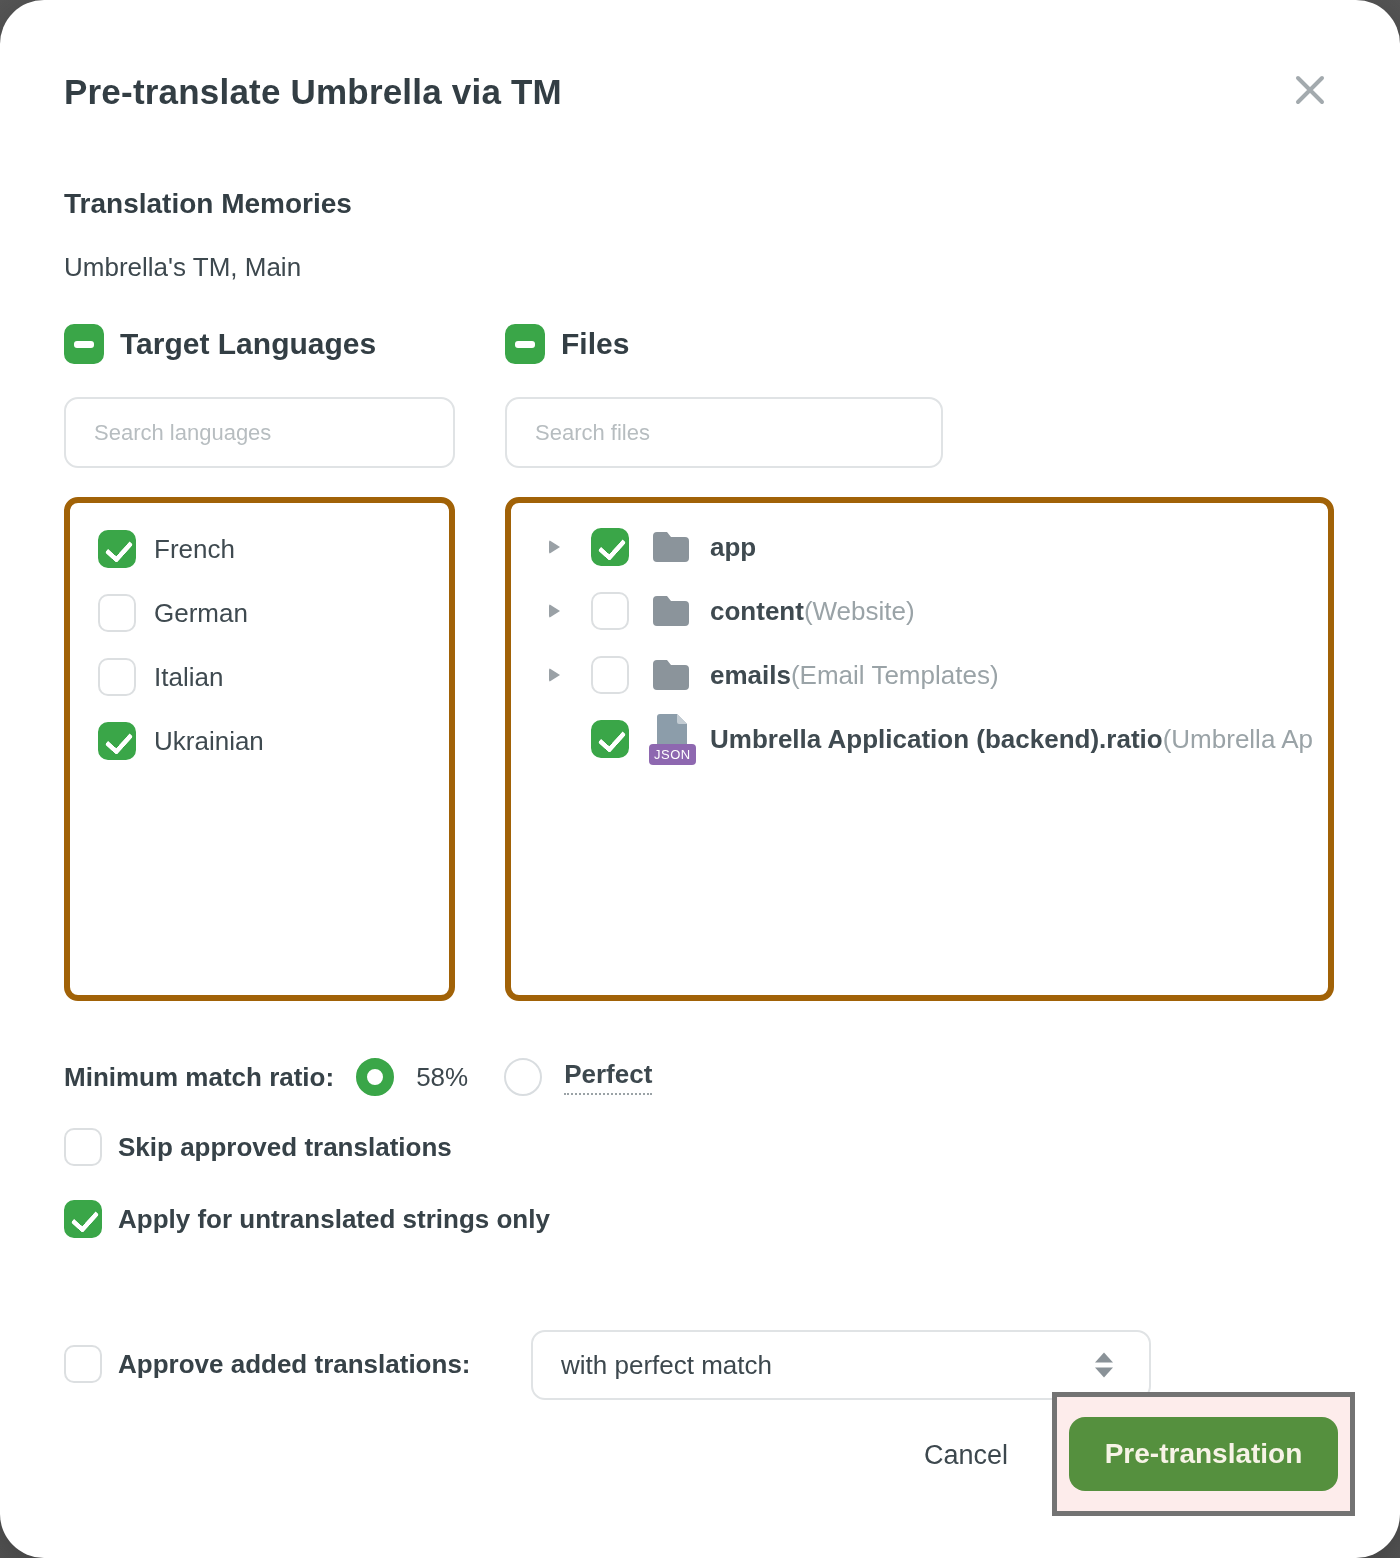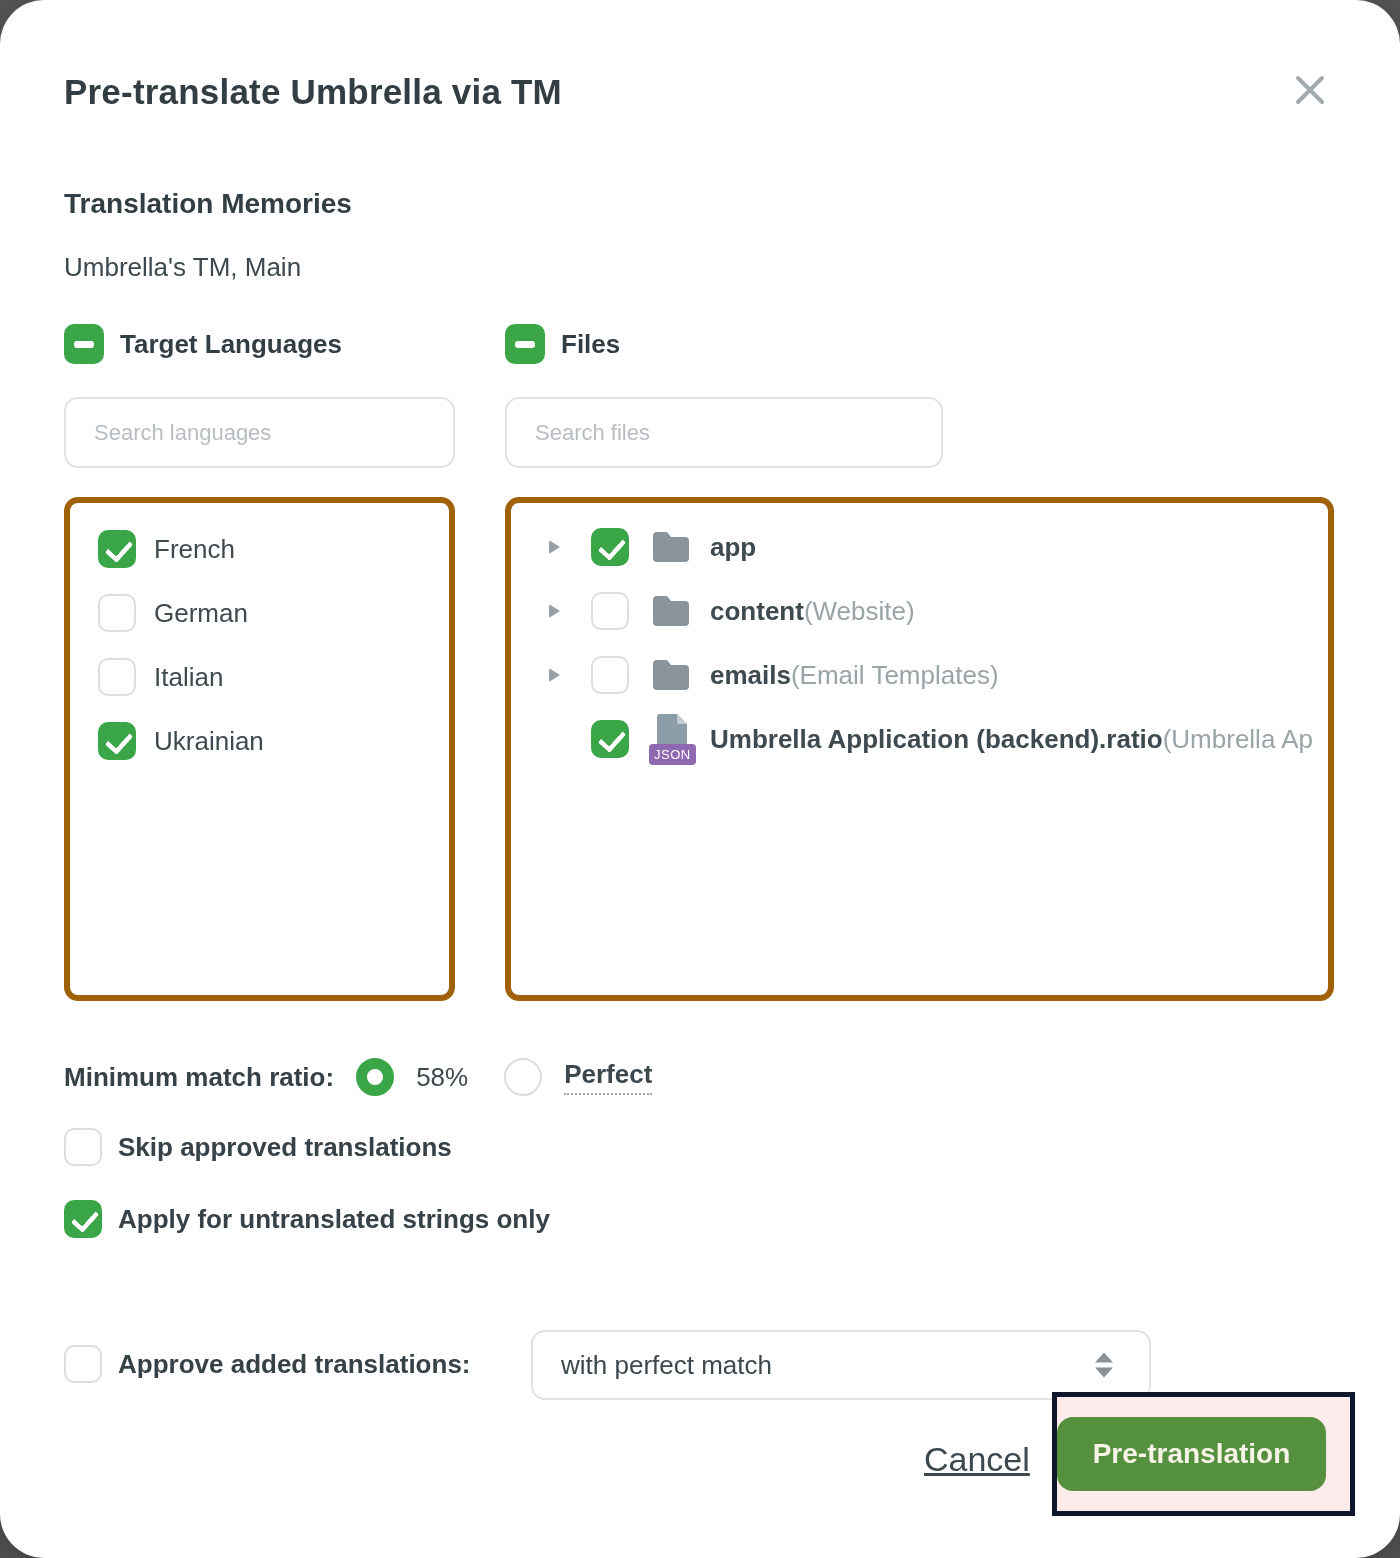--- a/index.html
+++ b/index.html
@@ -18,21 +18,21 @@
 
   
   .title { left:64px; top:72px; font-size:35px; font-weight:600; color:#333e44; letter-spacing:.2px; }
   .close-btn { right:70px; top:70px; width:40px; height:40px; display:flex; align-items:center; justify-content:center; cursor:pointer; }
 
   
   .tm-heading { left:64px; top:188px; font-size:28px; font-weight:700; color:#333e44; }
   .tm-value   { left:64px; top:252px; font-size:26px; color:#3d484e; }
 
   
-  .col-head { top:324px; display:flex; align-items:center; gap:16px; font-size:26px; font-weight:600; color:#333e44;text-align:center; }
+  .col-head { top:324px; display:flex; align-items:center; gap:16px; font-size:30px; font-weight:600; color:#333e44;text-align:center; }
   .col-head.langs { left:64px; }
   .col-head.files { left:505px; }
 
   
   .cbx { width:38px; height:38px; border:2px solid #dcdfe1; border-radius:10px; background:#fff; flex:0 0 auto; position:relative; cursor:pointer; }
   .cbx.lg { width:40px; height:40px; }
   .cbx.checked, .cbx.indeterminate { background:#3aa648; border-color:#3aa648; }
   .cbx.checked::after {
     content:""; position:absolute; left:11px; top:4px; width:11px; height:20px;
     border-right:5px solid #fff; border-bottom:5px solid #fff; border-radius:3px;
@@ -84,23 +84,23 @@
   
   .dropdown { left:531px; top:1330px; width:620px; height:70px; border:2px solid #e0e3e5; border-radius:14px;
               display:flex; align-items:center; padding:0 70px 0 28px; cursor:pointer; background:#fff; }
   .dropdown .val { font-size:26px; color:#3d484e; }
   .sort-arrows { position:absolute; right:36px; top:50%; transform:translateY(-50%); display:flex; flex-direction:column; gap:5px; }
   .sort-arrows i { width:0; height:0; border-left:9px solid transparent; border-right:9px solid transparent; }
   .sort-arrows i.up   { border-bottom:10px solid #8a9298; }
   .sort-arrows i.down { border-top:10px solid #8a9298; }
 
   
-  .cancel { left:924px; top:1440px; font-size:34px; font-weight:500; color:#3d484e; cursor:pointer;text-decoration:underline; }
-  .annotation { left:1052px; top:1392px; width:303px; height:124px; border:5px solid #0f172a; background:#fdeceb;
-                display:flex; align-items:center; z-index:3; }
+  .cancel { left:924px; top:1440px; font-size:27px; font-weight:500; color:#3d484e; cursor:pointer; }
+  .annotation { left:1052px; top:1392px; width:303px; height:124px; border:5px solid #737373; background:#fdeceb;
+                display:flex; align-items:center; justify-content:center; z-index:3; }
   .submit-btn { width:269px; height:74px; border:none; border-radius:16px; background:#55903e; color:#f7f3e6;
                 font-family:"Liberation Sans",sans-serif; font-size:28px; font-weight:600; cursor:pointer; }
 </style>
 </head>
 <body>
 
 <div class="dialog">
 
   <div class="abs title">Pre-translate Umbrella via TM</div>
 

